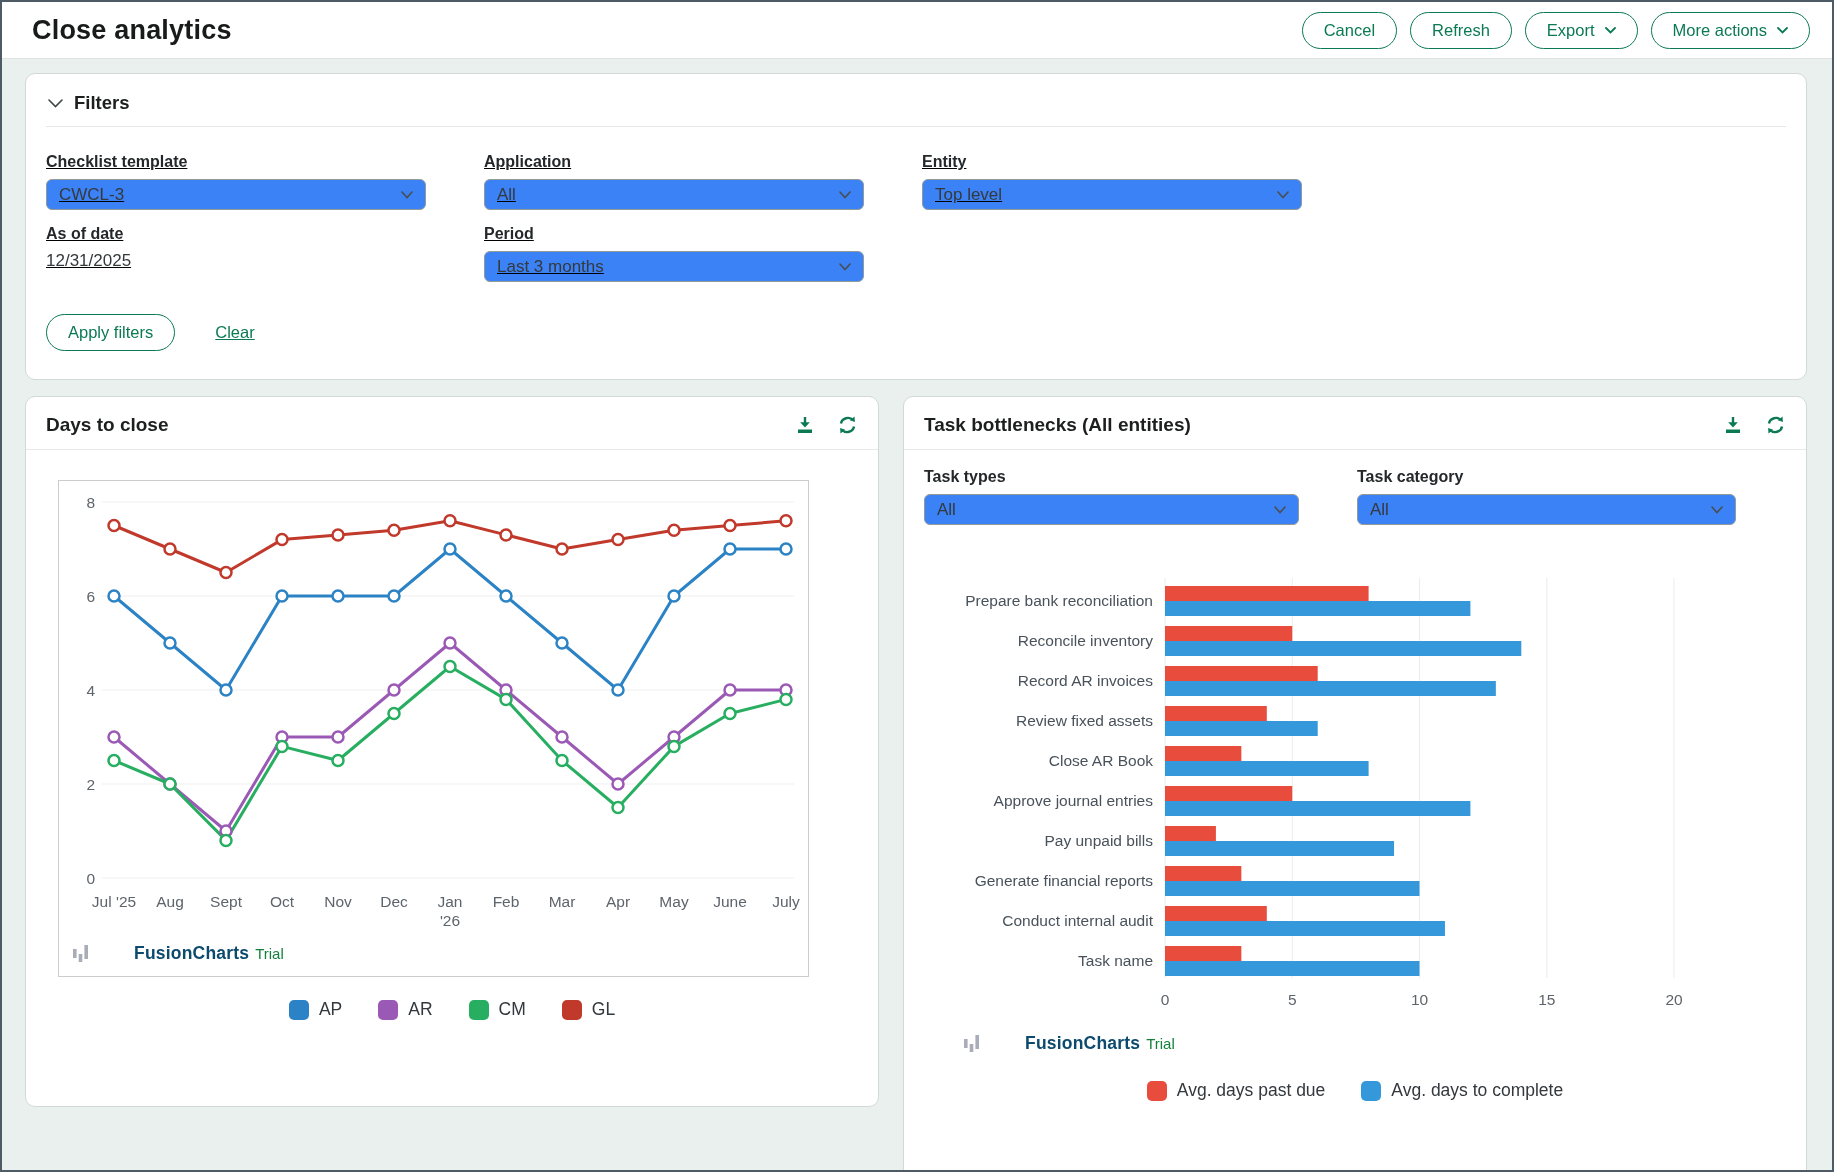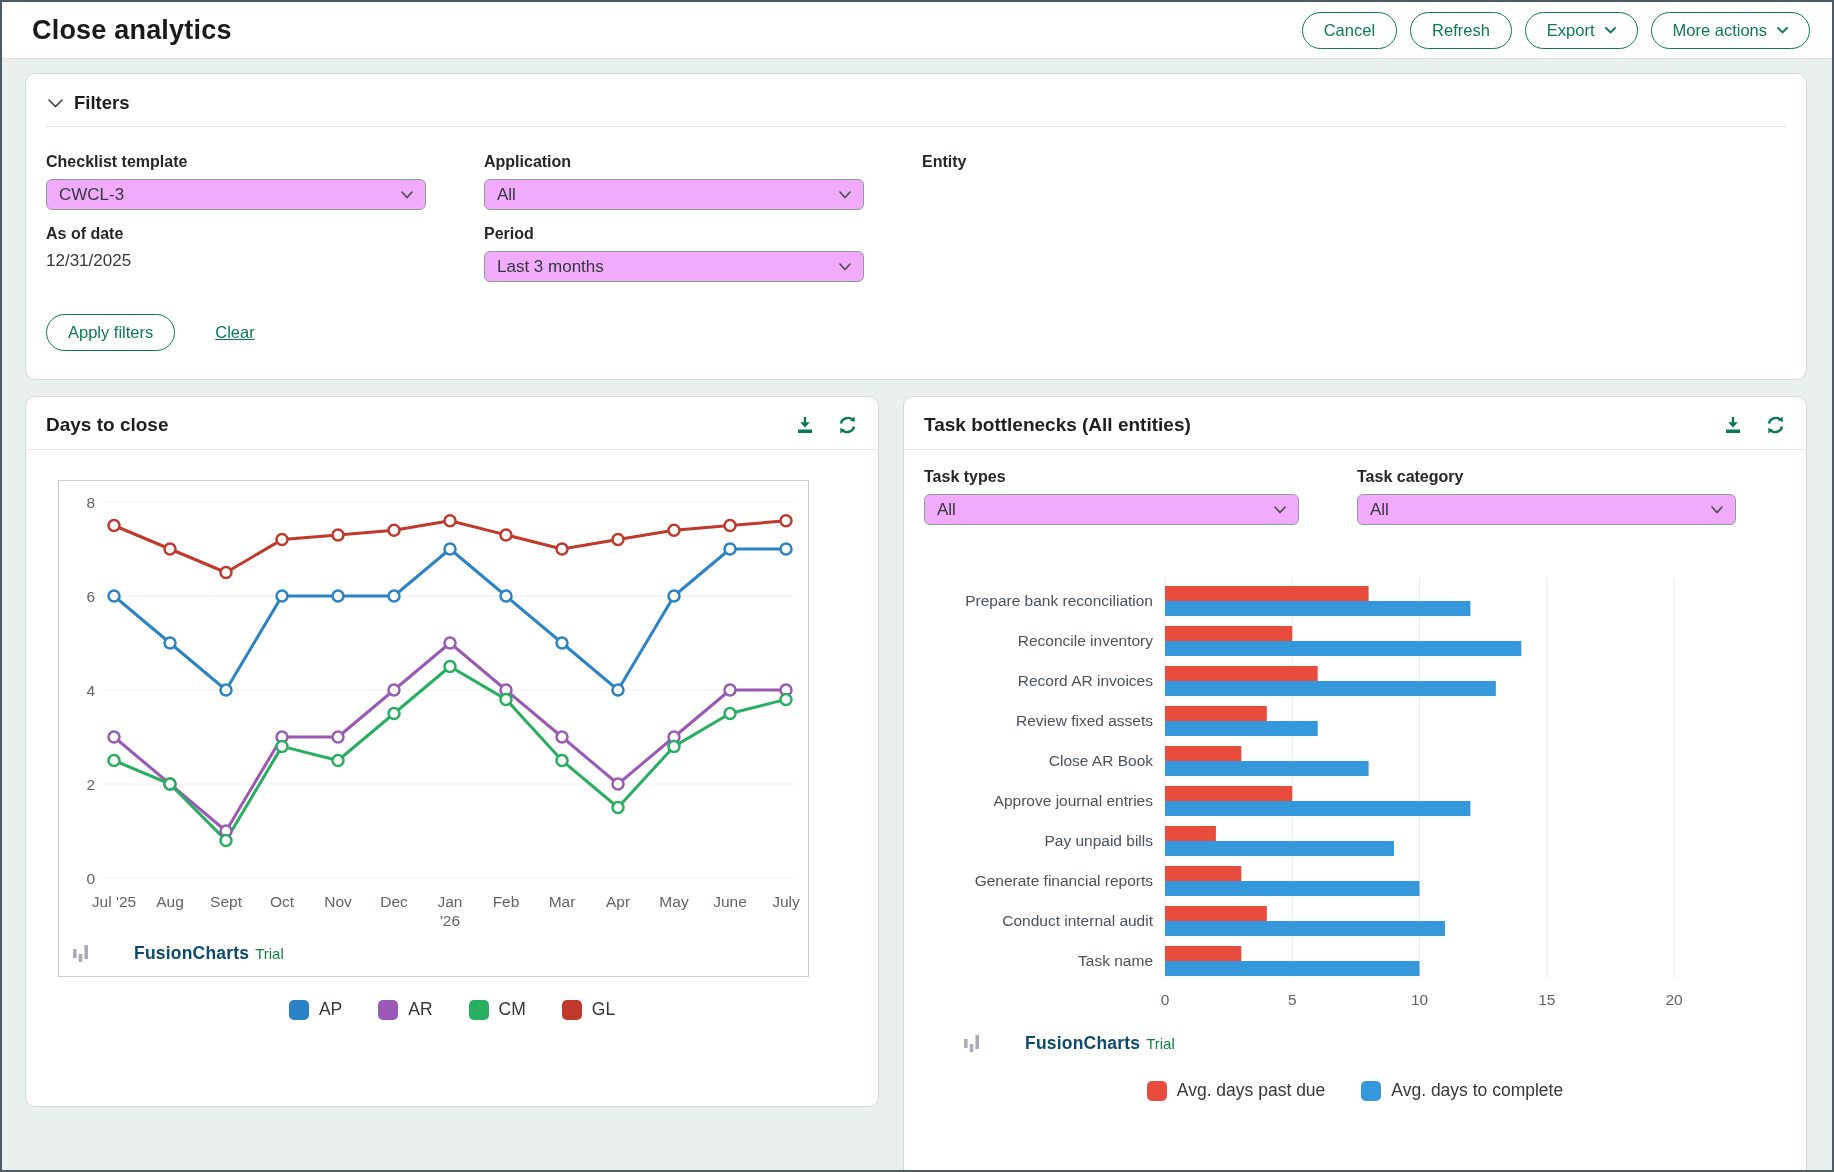--- a/index.html
+++ b/index.html
@@ -19,23 +19,23 @@
   .card { background:#fff; border:1px solid #d2dad6; border-radius:10px; }
   .card-header { display:flex; align-items:center; justify-content:space-between; padding:17px 20px 13px 20px; border-bottom:1px solid #e6e9e7; }
   .card-header h2 { font-size:19px; font-weight:bold; color:#1c1f1e; }
   .hdr-icons { display:flex; gap:22px; align-items:center; }
   .icon-btn { background:none; border:none; padding:0; cursor:pointer; line-height:0; }
 
   
   .filters-card { height:307px; padding:16px 20px; margin-bottom:16px; }
   .filters-title { display:flex; align-items:center; gap:11px; padding:2px 0 12px 2px; border-bottom:1px solid #e4e7e5; }
   .filters-title h2 { font-size:18.5px; font-weight:bold; color:#1c1f1e; }
-  .f-grid { display:grid; grid-template-columns:380px 380px 380px; column-gap:58px; margin-top:26px; row-gap:15px; }
+  .f-grid { display:grid; grid-template-columns:380px 380px 380px; column-gap:58px; margin-top:26px; row-gap:15px;text-decoration:underline; }
   .f-label { font-size:16px; font-weight:bold; color:#24282a; margin-bottom:8px; }
-  .select { height:31px; border:1px solid #939b99; border-radius:6px; background:#f0abfc; display:flex; align-items:center; justify-content:space-between; padding:0 12px; cursor:pointer; }
+  .select { height:31px; border:1px solid #939b99; border-radius:6px; background:#3b82f6; display:flex; align-items:center; justify-content:space-between; padding:0 12px; cursor:pointer; }
   .select .val { font-size:17px; color:#35393b; }
   .static-val { font-size:17px; color:#35393b; margin-top:3px; }
   .f-actions { display:flex; align-items:center; margin-top:32px; }
   .link-clear { margin-left:40px; color:#0b7a53; font-size:16.5px; text-decoration:underline; cursor:pointer; }
 
   
   .charts-row { display:flex; gap:24px; align-items:flex-start; }
   .chart-card-left { width:860px; height:711px; }
   .chart-card-right { width:904px; height:800px; }
 
@@ -121,20 +121,26 @@
           <div class="f-label">Application</div>
           <div class="select">
             <span class="val">All</span>
             <svg width="12" height="8" viewBox="0 0 12 8">
                 <polyline points="1,1 6,6.5 11,1" fill="none" stroke="#4a4f4d" stroke-width="1.6" stroke-linecap="round"></polyline>
               </svg>
           </div>
         </div>
         <div>
           <div class="f-label">Entity</div>
+          <div class="select">
+            <span class="val">Top level</span>
+            <svg width="12" height="8" viewBox="0 0 12 8">
+                <polyline points="1,1 6,6.5 11,1" fill="none" stroke="#4a4f4d" stroke-width="1.6" stroke-linecap="round"></polyline>
+              </svg>
+          </div>
         </div>
 
         <div>
           <div class="f-label">As of date</div>
           <div class="static-val">12/31/2025</div>
         </div>
         <div>
           <div class="f-label">Period</div>
           <div class="select">
             <span class="val">Last 3 months</span>

